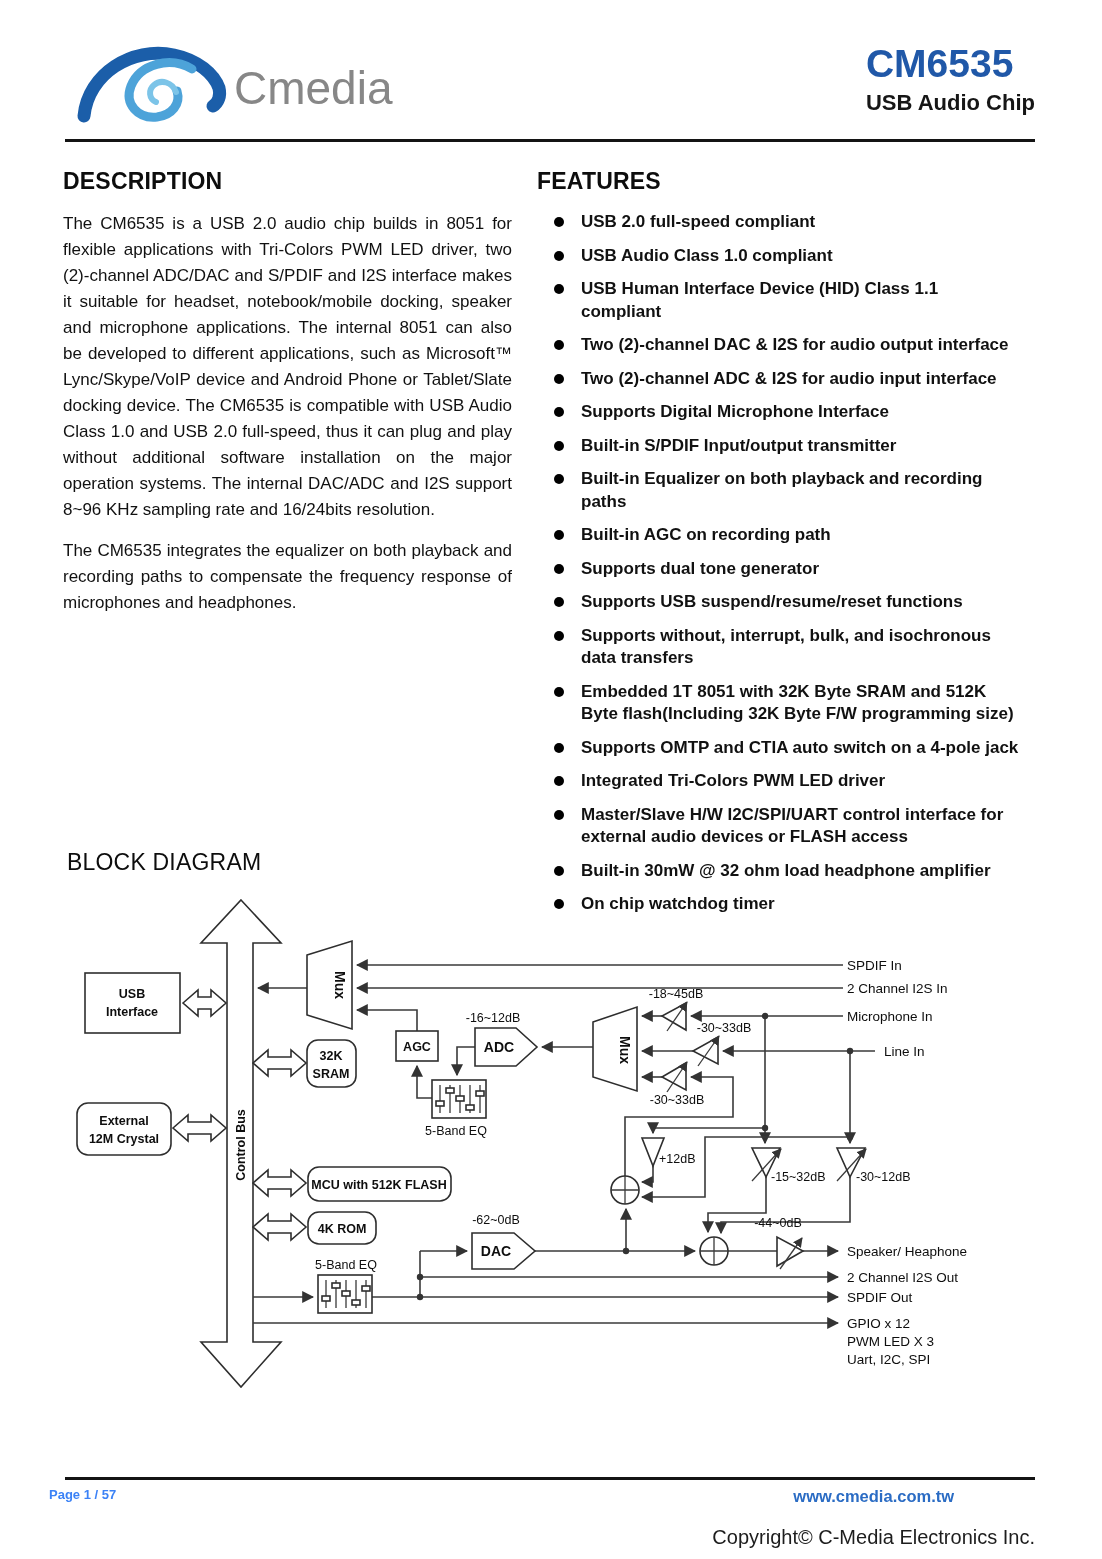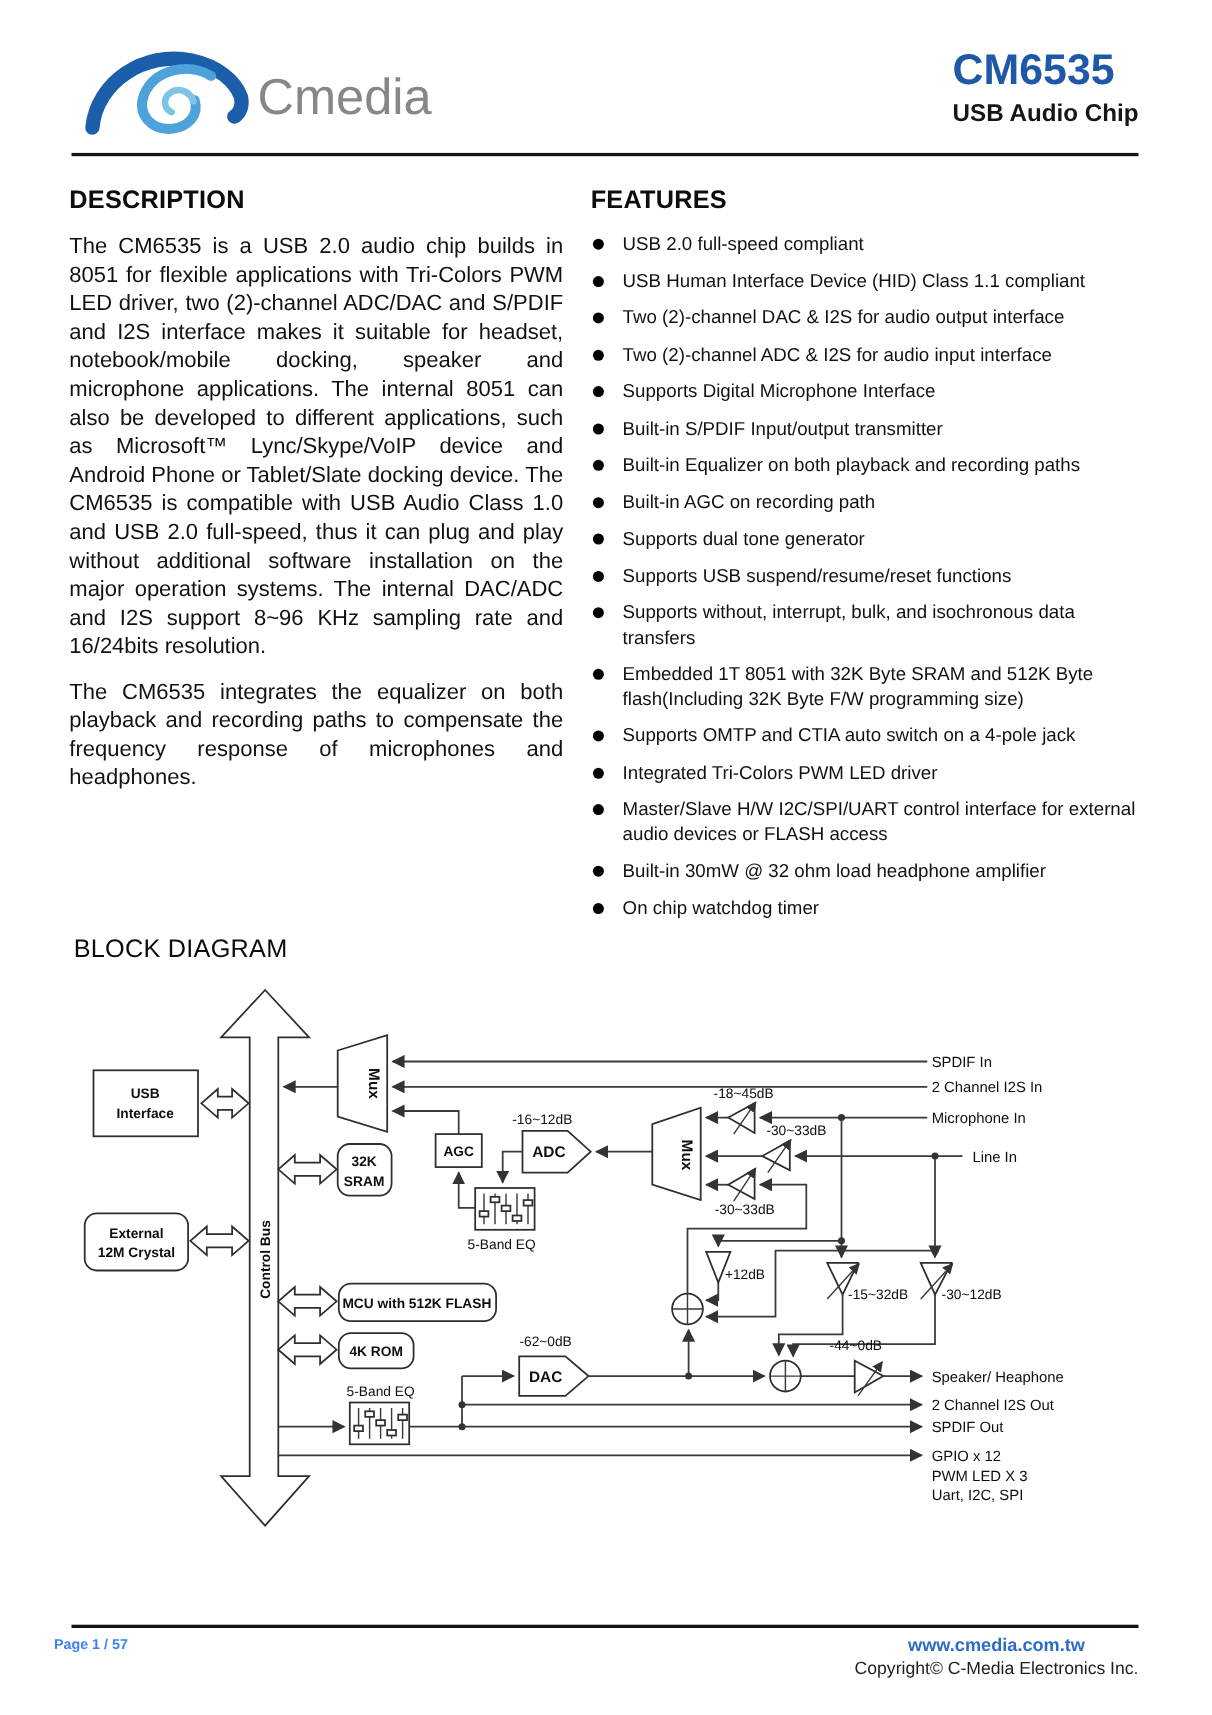--- a/index.html
+++ b/index.html
@@ -11,42 +11,42 @@
   .logo-svg { position:absolute; left:76px; top:38px; }
   .brand-block { position:absolute; right:67px; top:44px; text-align:left; }
   .product-title { font-size:39px; font-weight:700; color:#2058a8; line-height:1.05; }
   .product-subtitle { font-size:22px; font-weight:600; color:#161616; margin-top:5px; }
   .rule { position:absolute; left:65px; width:970px; border-top:3px solid #141414; }
   .top-rule { top:139px; }
   .bottom-rule { top:1477px; }
   
   .section-heading { font-size:23px; font-weight:700; margin:0 0 16px 0; color:#0d0d0d; letter-spacing:.2px; }
   .description { position:absolute; left:63px; top:168px; width:449px; }
-  .description p { font-size:20px; line-height:26px; text-align:justify; margin:0 0 15px 0; }
+  .description p { font-size:17px; line-height:26px; text-align:justify; margin:0 0 15px 0; }
   .features { position:absolute; left:537px; top:168px; width:500px; }
-  .features ul { list-style:none; margin:0; padding:0; }
+  .features ul { list-style:none; margin:15px; padding:0;font-weight:bold; }
   .features li { position:relative; padding-left:29px; font-size:17px; line-height:22.5px; margin-bottom:11px; }
   .features li::before { content:""; position:absolute; left:2px; top:6px; width:10px; height:10px; border-radius:50%; background:#000; }
   .diagram-heading { position:absolute; left:67px; top:849px; font-size:23px; font-weight:400; margin:0; }
   .diagram-svg { position:absolute; left:60px; top:880px; }
   
   .diagram-svg text { font-family:"Liberation Sans", sans-serif; fill:#0e0e0e; }
   .blk { fill:#fff; stroke:#2e2e2e; stroke-width:1.6px; }
   .wire { fill:none; stroke:#3a3a3a; stroke-width:1.6px; }
   .thin { fill:none; stroke:#3a3a3a; stroke-width:1.3px; }
   .bt { font-weight:700; font-size:12.5px; }
   .bt2 { font-weight:700; font-size:14px; }
   .lbl { font-size:12.5px; }
   .sig { font-size:13.5px; }
   .dot { fill:#333; }
   
   .footer-left { position:absolute; left:49px; top:1487px; font-size:13px; font-weight:600; color:#3b82f6; }
   .footer-right { position:absolute; right:67px; top:1487px; text-align:center; }
   .website { color:#2b6cc4; font-weight:700; font-size:16.5px; text-decoration:none; display:block; }
-  .copyright { font-size:16px; color:#1d1d1d; margin-top:3px; }
+  .copyright { font-size:20px; color:#1d1d1d; margin-top:20px; }
 </style>
 </head>
 <body>
 
 <div class="page">
 
   <svg class="logo-svg" width="330" height="92" viewBox="0 0 330 92">
     <g>
       <path d="M8,78 C12,36 56,8 98,17 C122,22 138,36 143,50 C145,58 142,65 137,68" fill="none" stroke="#1b5ea9" stroke-width="13" stroke-linecap="round"></path>
       <path d="M116,31 C94,18 64,26 55,48 C48,66 62,81 81,79 C96,77 105,66 101,53" fill="none" stroke="#4da3d9" stroke-width="9" stroke-linecap="round"></path>
@@ -65,20 +65,21 @@
   <section class="description">
     <h2 class="section-heading">DESCRIPTION</h2>
     <p>The CM6535 is a USB 2.0 audio chip builds in 8051 for flexible applications with Tri-Colors PWM LED driver, two (2)-channel ADC/DAC and S/PDIF and I2S interface makes it suitable for headset, notebook/mobile docking, speaker and microphone applications. The internal 8051 can also be developed to different applications, such as Microsoft™ Lync/Skype/VoIP device and Android Phone or Tablet/Slate docking device. The CM6535 is compatible with USB Audio Class 1.0 and USB 2.0 full-speed, thus it can plug and play without additional software installation on the major operation systems. The internal DAC/ADC and I2S support 8~96 KHz sampling rate and 16/24bits resolution.</p>
     <p>The CM6535 integrates the equalizer on both playback and recording paths to compensate the frequency response of microphones and headphones.</p>
   </section>
 
   <section class="features">
     <h2 class="section-heading">FEATURES</h2>
     <ul>
       <li>USB 2.0 full-speed compliant</li>
+      <li>USB Audio Class 1.0 compliant</li>
       <li>USB Human Interface Device (HID) Class 1.1 compliant</li>
       <li>Two (2)-channel DAC &amp; I2S for audio output interface</li>
       <li>Two (2)-channel ADC &amp; I2S for audio input interface</li>
       <li>Supports Digital Microphone Interface</li>
       <li>Built-in S/PDIF Input/output transmitter</li>
       <li>Built-in Equalizer on both playback and recording paths</li>
       <li>Built-in AGC on recording path</li>
       <li>Supports dual tone generator</li>
       <li>Supports USB suspend/resume/reset functions</li>
       <li>Supports without, interrupt, bulk, and isochronous data transfers</li>

